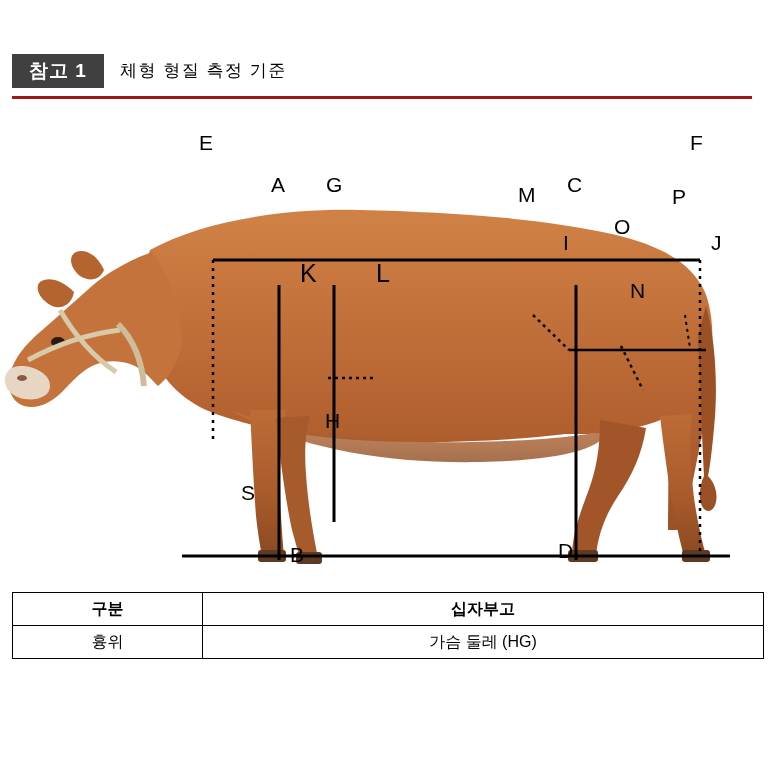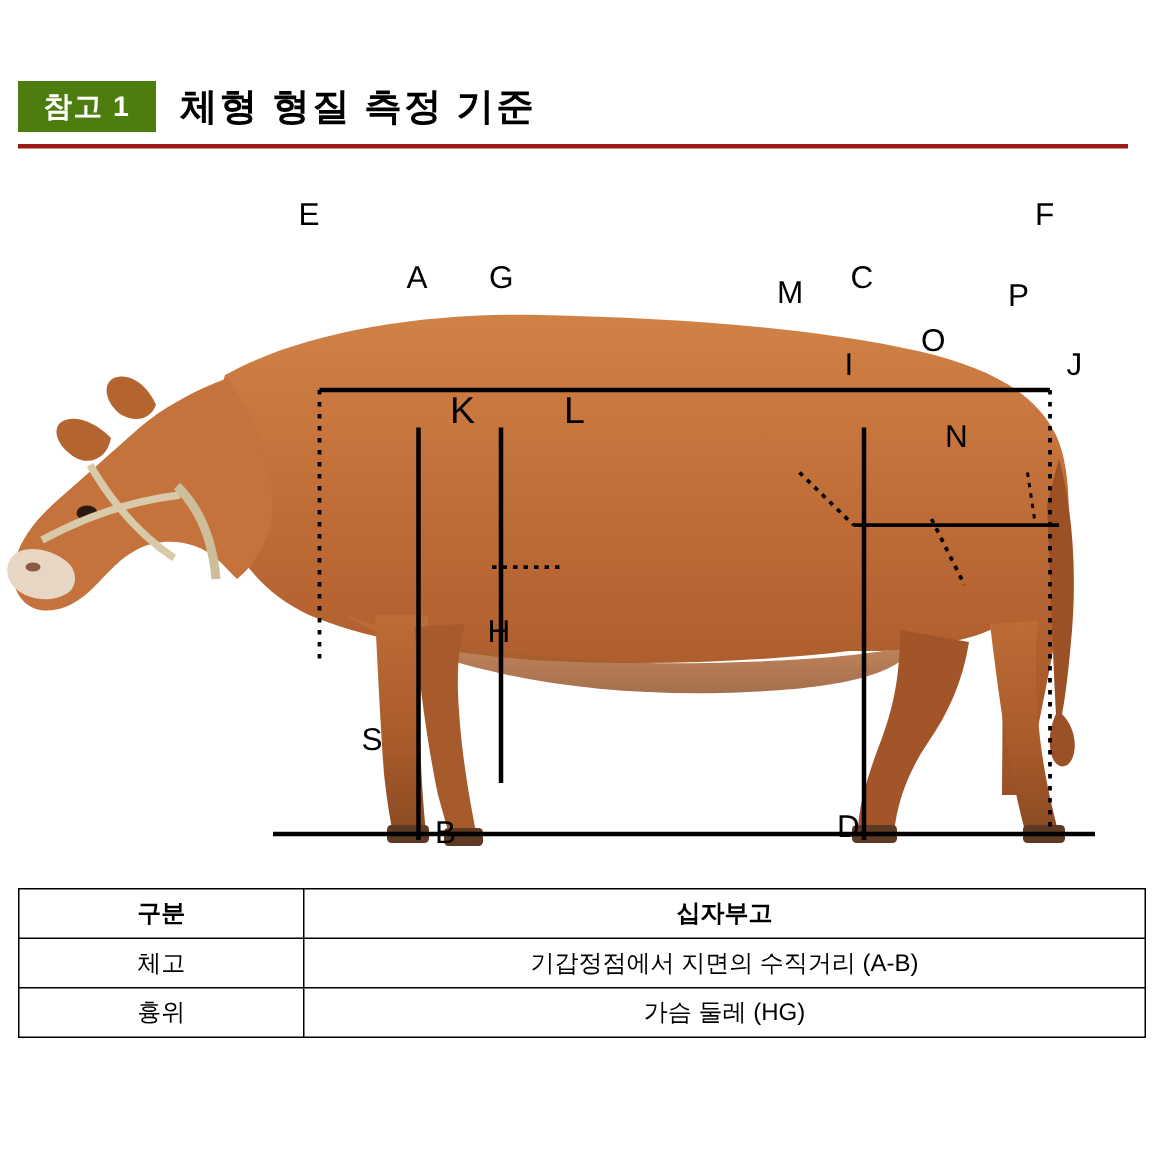--- a/index.html
+++ b/index.html
@@ -23,36 +23,36 @@
     top: 50px;
     width: 755px;
     height: 52px;
   }
   .ref-badge {
     position: absolute;
     left: 0;
     top: 4px;
     width: 92px;
     height: 34px;
-    background: #4d7c0f;
+    background: #404040;
     color: #ffffff;
     font-size: 19px;
     font-weight: bold;
     letter-spacing: 1px;
     display: flex;
     align-items: center;
     justify-content: center;
     box-sizing: border-box;
   }
   .header-title {
     position: absolute;
     left: 108px;
     top: 0px;
-    font-size: 25px;
-    font-weight: bold;
+    font-size: 17px;
+    font-weight: normal;
     letter-spacing: 1.5px;
     line-height: 42px;
   }
   .header-rule {
     position: absolute;
     left: 0;
     top: 46px;
     width: 740px;
     height: 3px;
     background: #9c1915;
@@ -238,22 +238,18 @@
         <col class="c2">
       </colgroup>
     <thead>
       <tr>
         <th>구분</th>
         <th>십자부고</th>
       </tr>
     </thead>
     <tbody>
       <tr>
-        <td>체고</td>
-        <td>기갑정점에서 지면의 수직거리 (A-B)</td>
-      </tr>
-      <tr>
         <td>흉위</td>
         <td>가슴 둘레 (HG)</td>
       </tr>
     </tbody>
   </table>
 </div>
 
 </body></html>

